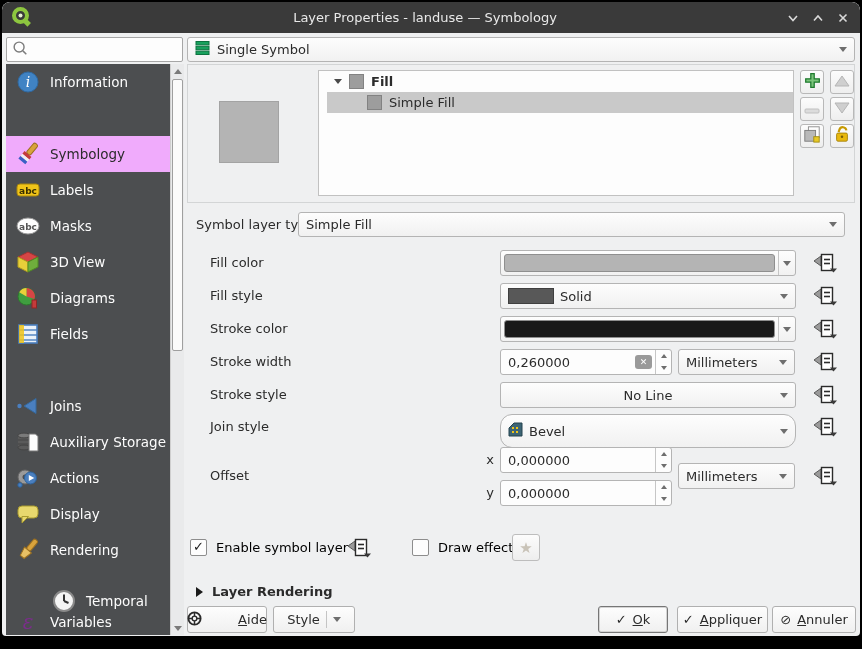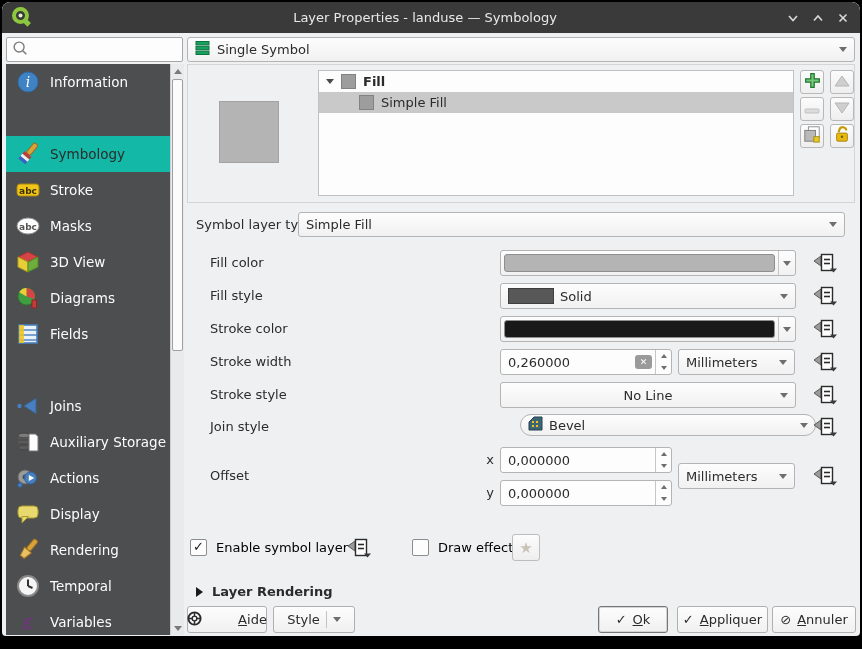--- a/index.html
+++ b/index.html
@@ -18,32 +18,32 @@
   .search-input { border:none; outline:none; flex:1; background:transparent; font-size:13px; min-width:0; }
   .combo { position:absolute; height:25px; background:linear-gradient(#fdfdfd,#f1f1f1); border:1px solid #b4b4b4; border-radius:3px; display:flex; align-items:center; font-size:13px; color:#2b2b2b; padding:0 7px; gap:6px; }
   .combo .arr { margin-left:auto; width:0; height:0; border-left:4px solid transparent; border-right:4px solid transparent; border-top:5px solid #6e6e6e; }
   .combo .ctext { white-space:nowrap; overflow:hidden; }
   .combo.center .ctext { margin:8px auto; }
   .combo.center .arr { margin-left:0; position:absolute; right:7px; }
 
   
   .sidebar { position:absolute; left:4px; top:62px; width:178px; height:571px; background:#4c4e50; overflow:hidden; }
   .side-item { position:absolute; left:0; width:164px; height:36px; display:flex; align-items:center; gap:10px; padding-left:10px; color:#fcfcfc; font-size:13.5px; cursor:default; }
-  .side-item.sel { background:#14b8a6; color:#2b2b2b; }
+  .side-item.sel { background:#f0abfc; color:#2b2b2b; }
   .side-item .icn { width:24px; height:24px; flex:0 0 24px; }
   .sscroll { position:absolute; right:0; top:0; width:14px; height:100%; background:#e9eaeb; border-left:1px solid #cfcfcf; }
   .sarrow { position:absolute; left:0; width:13px; height:14px; display:flex; align-items:center; justify-content:center; }
   .tri-up { width:0;height:0;border-left:4px solid transparent;border-right:4px solid transparent;border-bottom:5px solid #7a7a7a; }
   .tri-dn { width:0;height:0;border-left:4px solid transparent;border-right:4px solid transparent;border-top:5px solid #7a7a7a; }
   .sthumb { position:absolute; left:1px; top:15px; width:11px; height:272px; background:#fbfbfb; border:1px solid #9f9f9f; border-radius:2px; }
 
   
   .sym-frame { position:absolute; left:185px; top:62px; width:668px; height:139px; border:1px solid #d3d5d6; background:#eff0f1; }
   .preview { position:absolute; left:217px; top:99px; width:60px; height:62px; background:#b8b8b8; border:1px solid #a3a3a3; }
-  .tree { position:absolute; left:316px; top:68px; width:476px; height:126px; background:#fdfdfd; border:1px solid #c1c1c1; font-size:13px; color:#2b2b2b; }
+  .tree { position:absolute; left:316px; top:68px; width:476px; height:126px; background:#fdfdfd; border:1px solid #c1c1c1; font-size:13px; color:#2b2b2b;padding-left:8px; }
   .tree-row { display:flex; align-items:center; height:21px; gap:7px; padding-left:7px; }
   .tree-row.sel { background:#c9c9c9; }
   .tree-row .exp { width:0;height:0;border-left:4px solid transparent;border-right:4px solid transparent;border-top:5px solid #4a4a4a; }
   .tswatch { width:15px; height:15px; background:#9d9d9d; border:1px solid #828282; }
   .sbtn { position:absolute; width:24px; height:24px; background:linear-gradient(#fcfcfc,#eeeeee); border:1px solid #b8b8b8; border-radius:3px; display:flex; align-items:center; justify-content:center; }
 
   
   .lblrow { position:absolute; font-size:13px; color:#2b2b2b; height:26px; line-height:26px; white-space:nowrap; }
   .color-btn { position:absolute; width:296px; height:26px; border:1px solid #b4b4b4; border-radius:3px; background:linear-gradient(#fdfdfd,#f1f1f1); display:flex; }
   .color-btn .sw { flex:1; margin:3px; border-radius:3px; border:1px solid #8f8f8f; }
@@ -142,21 +142,21 @@
               <rect x="7.5" y="18.4" width="9" height="3.2" fill="#3b5fc4"></rect>
             </g>
           </svg></span>
       <span>Symbology</span>
     </div>
     <div class="side-item" style="top:108px;">
       <span class="icn"><svg width="24" height="24" viewBox="0 0 24 24">
             <rect x="1" y="6" width="22" height="12" rx="3" fill="#f0c419" stroke="#a8860f"></rect>
             <text x="12" y="15.5" font-size="9" font-weight="bold" fill="#3a3000" text-anchor="middle">abc</text>
           </svg></span>
-      <span>Stroke</span>
+      <span>Labels</span>
     </div>
     <div class="side-item" style="top:144px;">
       <span class="icn"><svg width="24" height="24" viewBox="0 0 24 24">
             <ellipse cx="12" cy="12" rx="11" ry="8" fill="#fdfdfd" stroke="#9a9a9a"></ellipse>
             <text x="12" y="15.5" font-size="9" font-weight="bold" fill="#555" text-anchor="middle">abc</text>
           </svg></span>
       <span>Masks</span>
     </div>
     <div class="side-item" style="top:180px;">
       <span class="icn"><svg width="24" height="24" viewBox="0 0 24 24">
@@ -222,21 +222,21 @@
     </div>
     <div class="side-item" style="top:468px;">
       <span class="icn"><svg width="24" height="24" viewBox="0 0 24 24">
             <g transform="rotate(40 12 12)">
               <rect x="9.5" y="-1" width="5" height="13" rx="2" fill="#d9a33c" stroke="#9c7020"></rect>
               <polygon points="7.5,12 16.5,12 14.5,21 9.5,21" fill="#e7c065" stroke="#9c7020"></polygon>
             </g>
           </svg></span>
       <span>Rendering</span>
     </div>
-    <div class="side-item" style="top:504px;">
+    <div class="side-item" style="top:519px;margin-left:36px;">
       <span class="icn"><svg width="24" height="24" viewBox="0 0 24 24">
             <circle cx="12" cy="12" r="10" fill="#f5f5f5" stroke="#8a8a8a" stroke-width="2"></circle>
             <line x1="12" y1="12" x2="12" y2="5.5" stroke="#333" stroke-width="2"></line>
             <line x1="12" y1="12" x2="16.5" y2="14" stroke="#333" stroke-width="2"></line>
           </svg></span>
       <span>Temporal</span>
     </div>
     <div class="side-item" style="top:540px;">
       <span class="icn"><svg width="24" height="24" viewBox="0 0 24 24">
             <text x="12" y="19" font-size="20" font-style="italic" font-family="DejaVu Serif, serif" fill="#7b2d8b" text-anchor="middle">ε</text>
@@ -396,21 +396,21 @@
   <svg width="25" height="20" viewBox="0 0 25 20">
     <polygon points="1,8 8,3 8,13" fill="#9a9a9a" stroke="#5a5a5a" stroke-width="1"></polygon>
     <rect x="8.5" y="1.5" width="11" height="16" fill="#ffffff" stroke="#2b2b2b" stroke-width="1.4"></rect>
     <line x1="11" y1="6.5" x2="17" y2="6.5" stroke="#2b2b2b" stroke-width="1.6"></line>
     <line x1="11" y1="10.5" x2="17" y2="10.5" stroke="#2b2b2b" stroke-width="1.6"></line>
     <polygon points="17,15.5 24,15.5 20.5,19.5" fill="#3a3a3a"></polygon>
   </svg>
 </span>
 
   <div class="lblrow" style="left:208px; top:412px;">Join style</div>
-  <div class="combo" style="left:518px; top:412px; width:296px; height:22px;border-radius:12px;">
+  <div class="combo" style="left:498px; top:412px; width:296px; height:34px;border-radius:12px;">
     <span><svg width="15" height="15" viewBox="0 0 15 15">
           <polygon points="1,6 6,1 14,1 14,14 1,14" fill="#3d6575" stroke="#24434f"></polygon>
           <rect x="4" y="5" width="2" height="2" fill="#f0c419"></rect>
           <rect x="8" y="5" width="2" height="2" fill="#f0c419"></rect>
           <rect x="4" y="9" width="2" height="2" fill="#f0c419"></rect>
           <rect x="8" y="9" width="2" height="2" fill="#f0c419"></rect>
         </svg></span>
     <span class="ctext">Bevel</span>
     <span class="arr"></span>
   </div>

